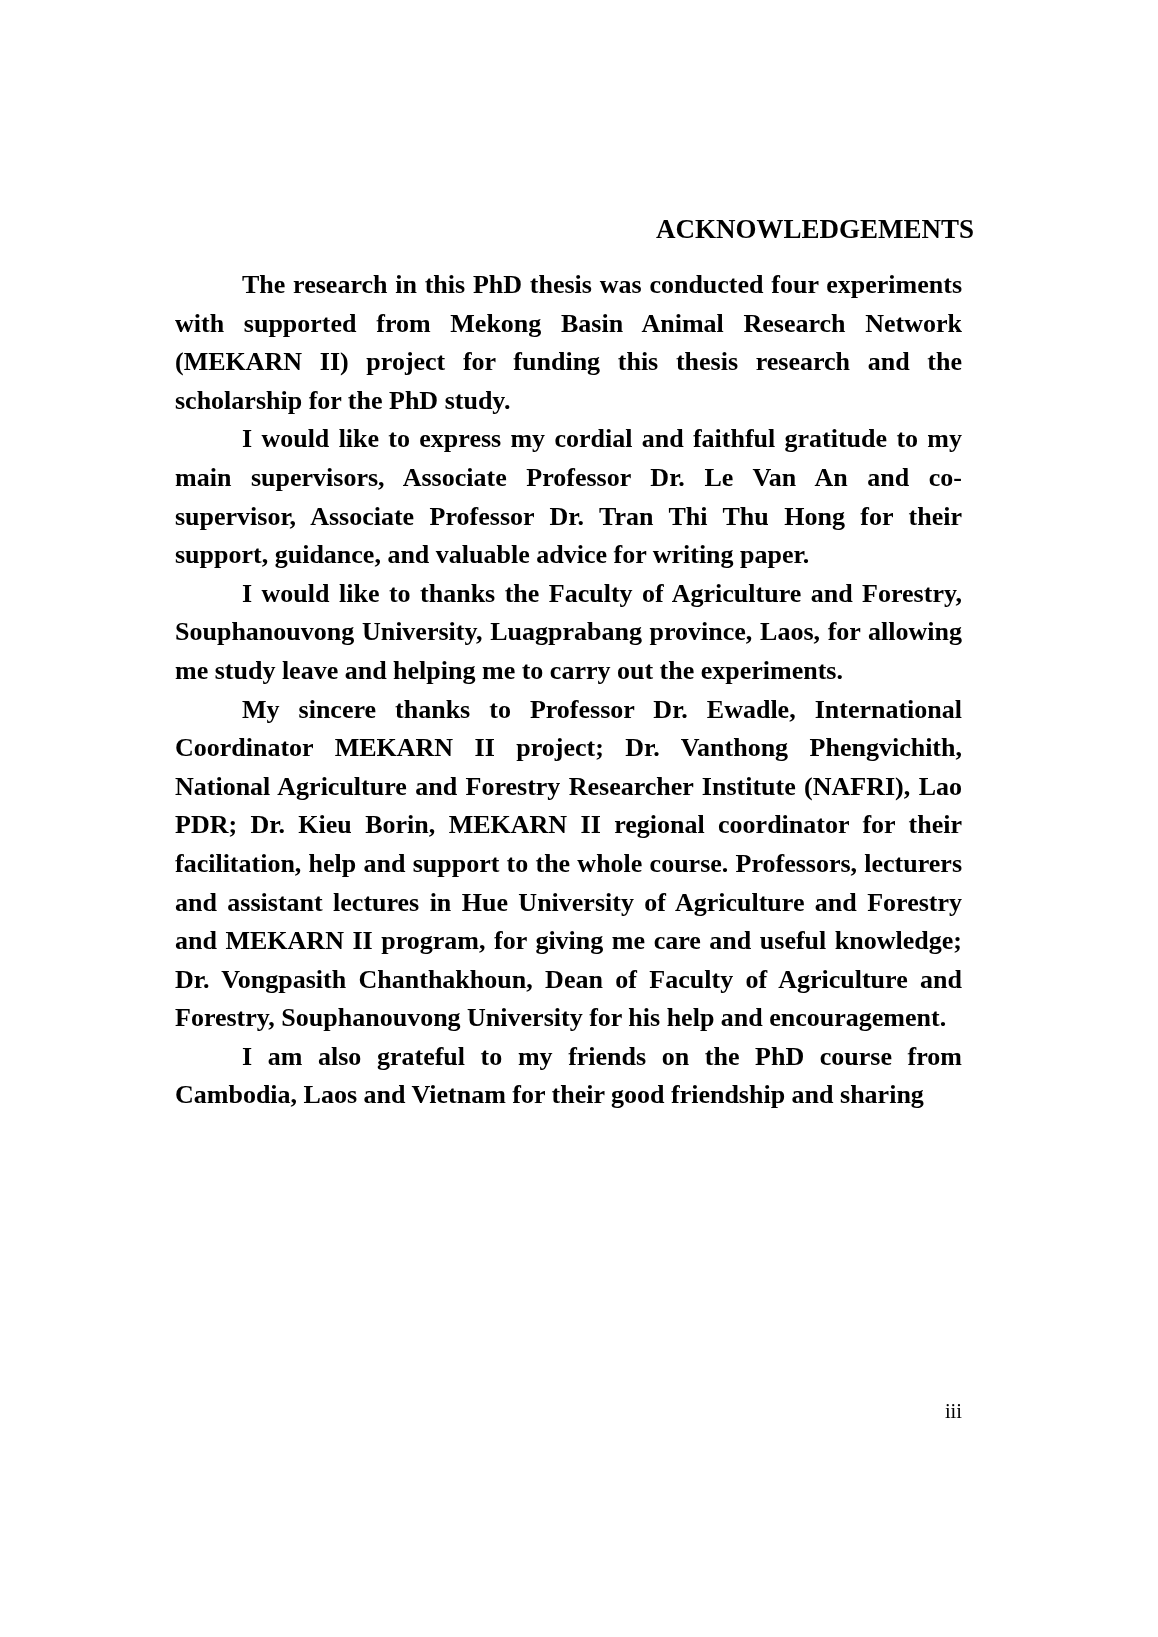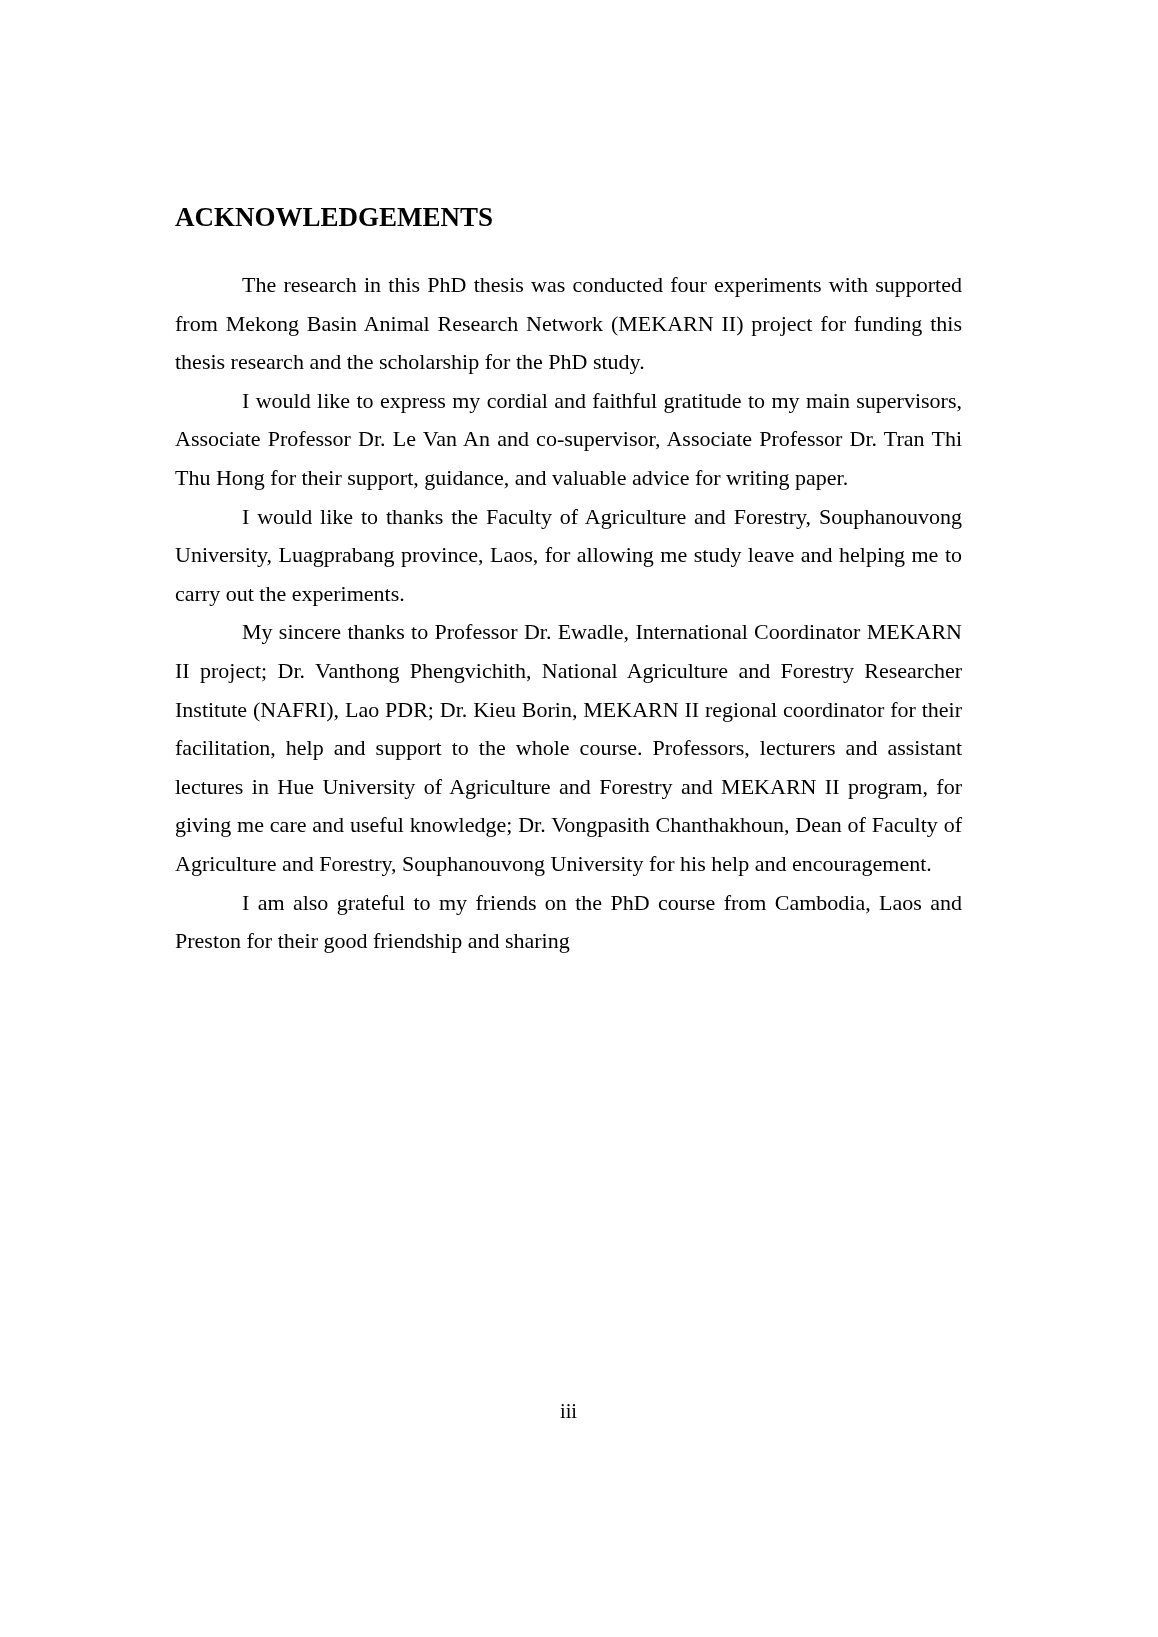--- a/index.html
+++ b/index.html
@@ -19,58 +19,59 @@
       position: absolute;
       left: 175px;
       top: 0;
       width: 787px;
     }
     .title {
       position: absolute;
       top: 198px;
       left: 0;
       width: 787px;
-      text-align: left;
+      text-align: right;
       font-weight: bold;
       font-size: 27px;
       line-height: 38px;
-      margin: 0;
+      margin: 12px;
       letter-spacing: 0px;
     }
     .body-text {
       position: absolute;
       top: 266px;
       left: 0;
       width: 787px;
     }
     .para {
       margin: 0;
-      font-size: 22px;
+      font-size: 26px;
       line-height: 38.6px;
       text-align: justify;
       text-indent: 67px;
+      font-weight: bold;
     }
     .page-number {
       position: absolute;
       top: 1392px;
       left: 0;
       width: 787px;
-      text-align: center;
+      text-align: right;
       font-size: 20.5px;
       line-height: 38px;
     }
   </style>
 </head>
 <body>
 
 <div class="page">
   <h1 class="title">ACKNOWLEDGEMENTS</h1>
 
   <div class="body-text">
     <p class="para">The research in this PhD thesis was conducted four experiments with supported from Mekong Basin Animal Research Network (MEKARN II) project for funding this thesis research and the scholarship for the PhD study.</p>
     <p class="para">I would like to express my cordial and faithful gratitude to my main supervisors, Associate Professor Dr. Le Van An and co-supervisor, Associate Professor Dr. Tran Thi Thu Hong for their support, guidance, and valuable advice for writing paper.</p>
     <p class="para">I would like to thanks the Faculty of Agriculture and Forestry, Souphanouvong University, Luagprabang province, Laos, for allowing me study leave and helping me to carry out the experiments.</p>
     <p class="para">My sincere thanks to Professor Dr. Ewadle, International Coordinator MEKARN II project; Dr. Vanthong Phengvichith, National Agriculture and Forestry Researcher Institute (NAFRI), Lao PDR; Dr. Kieu Borin, MEKARN II regional coordinator for their facilitation, help and support to the whole course. Professors, lecturers and assistant lectures in Hue University of Agriculture and Forestry and MEKARN II program, for giving me care and useful knowledge; Dr. Vongpasith Chanthakhoun, Dean of Faculty of Agriculture and Forestry, Souphanouvong University for his help and encouragement.</p>
-    <p class="para">I am also grateful to my friends on the PhD course from Cambodia, Laos and Preston for their good friendship and sharing</p>
+    <p class="para">I am also grateful to my friends on the PhD course from Cambodia, Laos and Vietnam for their good friendship and sharing</p>
   </div>
 
   <div class="page-number">iii</div>
 </div>
 
 </body></html>

